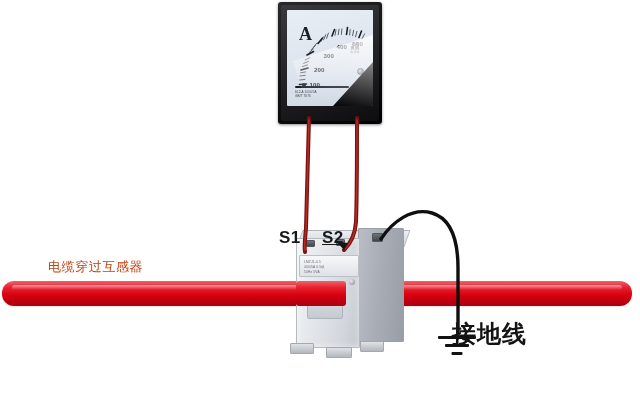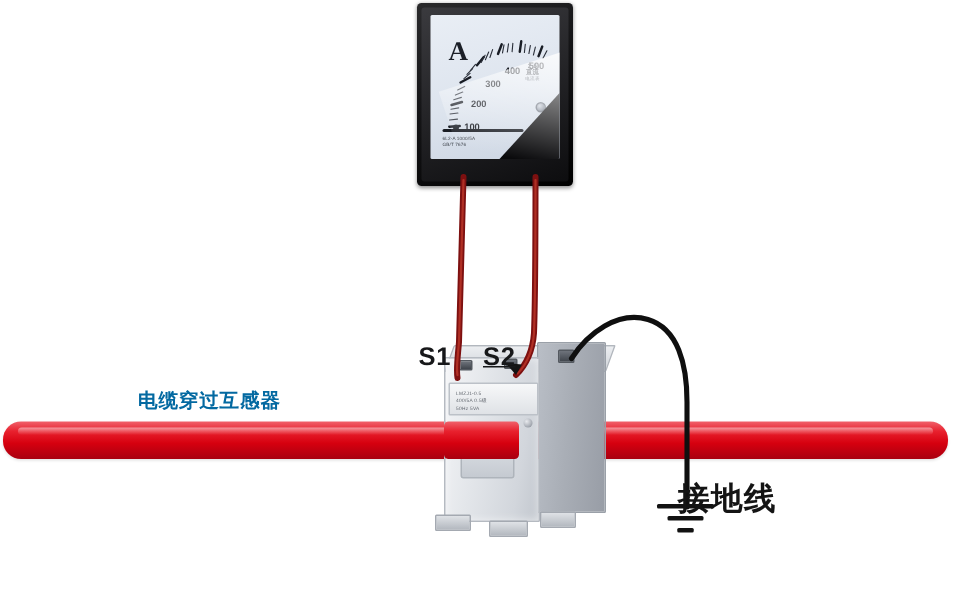--- a/index.html
+++ b/index.html
@@ -151,31 +151,31 @@
   }
 
   
   .ground-sym{position:absolute;left:437px;top:336px;width:40px;height:26px;}
   .gbar{position:absolute;background:#121212;left:50%;transform:translateX(-50%);border-radius:1px;}
   .g1{width:38px;height:3.4px;top:0;}
   .g2{width:24px;height:3.2px;top:8px;}
   .g3{width:11px;height:3px;top:16px;}
   .ground-label{
     position:absolute;left:452px;top:318px;
-    font-size:21px;font-weight:bold;color:#141414;
+    font-size:24px;font-weight:bold;color:#141414;
     font-family:"DejaVu Sans","Liberation Sans",sans-serif;
     letter-spacing:1px;white-space:nowrap;
   }
 
   
   .cable-label{
     position:absolute;left:48px;top:258px;
-    font-size:13px;font-weight:bold;color:#0369a1;
+    font-size:13px;font-weight:normal;color:#c2410c;
     font-family:"DejaVu Sans","Liberation Sans",sans-serif;
-    letter-spacing:.6px;white-space:nowrap;margin-left:44px;
+    letter-spacing:.6px;white-space:nowrap;
   }
 </style>
 </head>
 <body>
 
 <div id="stage">
 
   <div class="meter-wrap">
     <div class="meter-bezel">
       <div class="meter-bezel-inner"></div>

